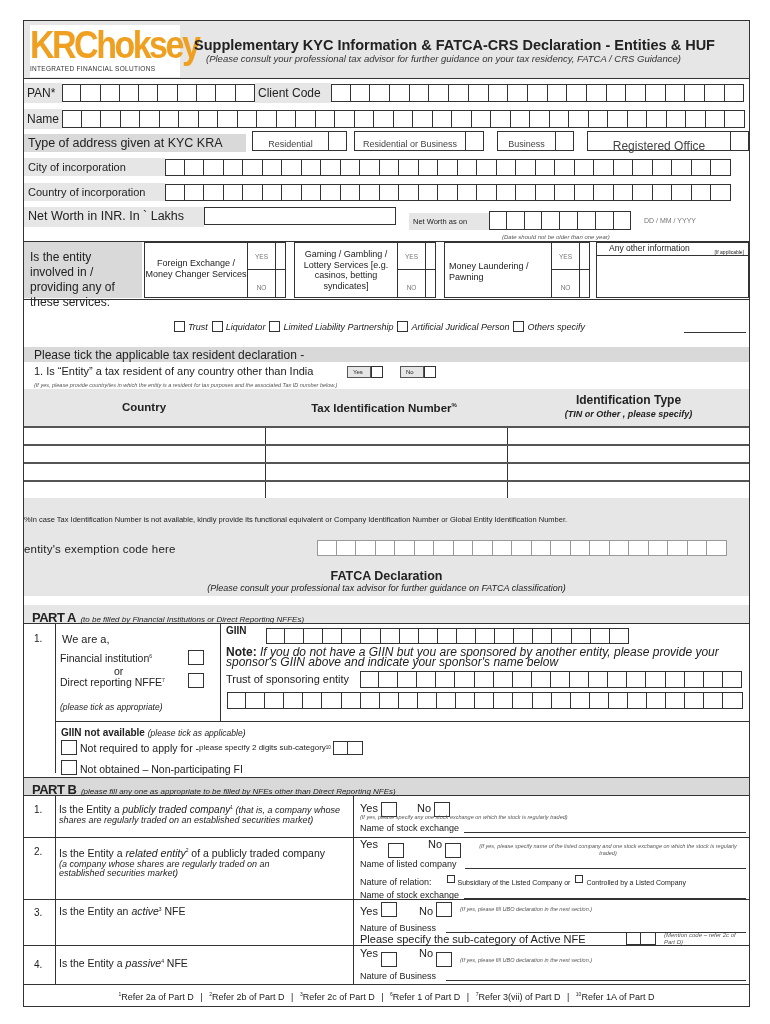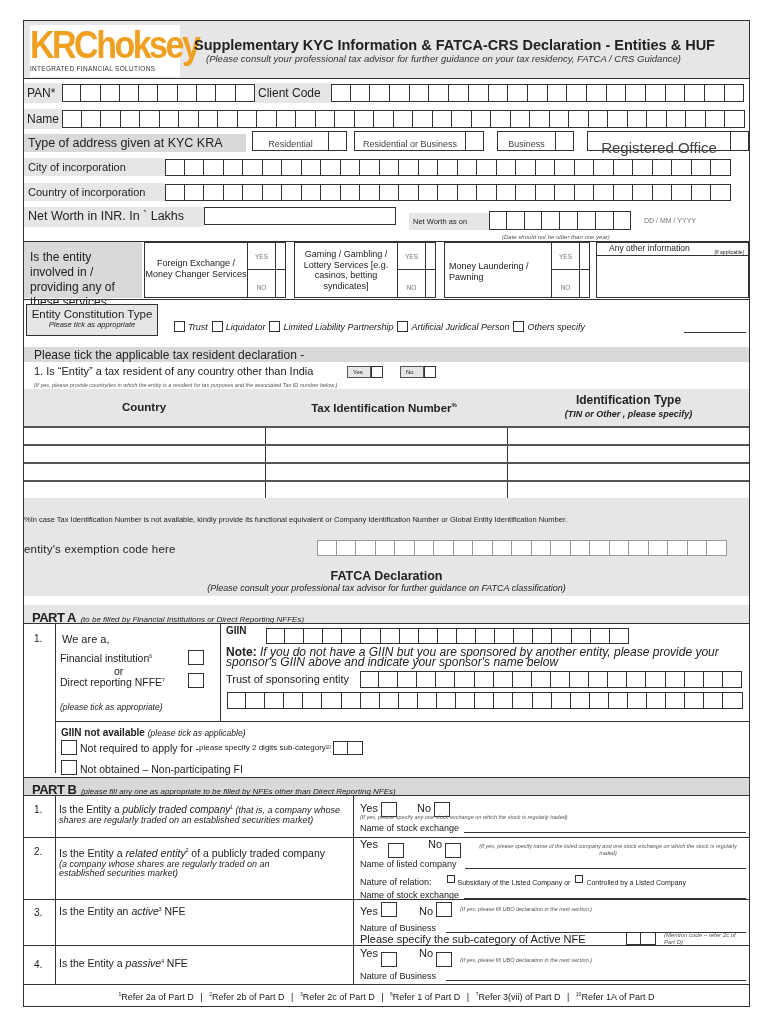--- a/index.html
+++ b/index.html
@@ -136,21 +136,21 @@
       </div>
       <div class="abs" style="left: 330px; top: 110px; width: 130px; height: 20px; border: 1px solid rgb(51, 51, 51); display: flex;">
         <span style="flex: 1 1 0%; text-align: center; font-size: 9px; color: rgb(68, 68, 68); padding-top: 7px; border-right: 1px solid rgb(51, 51, 51);">Residential or Business</span>
         <span style="width: 17px;"></span>
       </div>
       <div class="abs" style="left: 473px; top: 110px; width: 77px; height: 20px; border: 1px solid rgb(51, 51, 51); display: flex;">
         <span style="flex: 1 1 0%; text-align: center; font-size: 9px; color: rgb(68, 68, 68); padding-top: 7px; border-right: 1px solid rgb(51, 51, 51);">Business</span>
         <span style="width: 17px;"></span>
       </div>
       <div class="abs" style="left: 563px; top: 110px; width: 162px; height: 20px; border: 1px solid rgb(51, 51, 51); display: flex;">
-        <span style="flex: 1 1 0%; text-align: center; font-size: 15px; color: rgb(68, 68, 68); padding-top: 7px; border-right: 1px solid rgb(51, 51, 51);">Registered Office</span>
+        <span style="flex: 1 1 0%; text-align: center; font-size: 12px; color: rgb(68, 68, 68); padding-top: 7px; border-right: 1px solid rgb(51, 51, 51);">Registered Office</span>
         <span style="width: 17px;"></span>
       </div>
     </div>
 
   <div class="abs lgray label" style="left:0;top:137px;width:141px;height:18px;padding:3px 4px;font-size:11px;">City of incorporation</div>
   <div class="boxrow" id="city-boxes" style="left:141px;top:138px;">
       <span class="cell" style="width: 19.5px; height: 17px;"></span>
       <span class="cell" style="width: 19.5px; height: 17px;"></span>
       <span class="cell" style="width: 19.5px; height: 17px;"></span>
       <span class="cell" style="width: 19.5px; height: 17px;"></span>
@@ -255,24 +255,20 @@
     <div class="abs" style="left:436px;top:28px;width:10px;height:28px;border:1px solid #333;border-left:0;border-top:0;"></div>
 
     <div class="abs" style="left:452px;top:0;width:153px;height:14px;border:1px solid #333;font-size:8.5px;padding-left:12px;">
       <span>Any other information</span>
       <span style="position:absolute;right:4px;top:6px;font-size:5px;">[If applicable]</span>
     </div>
     <div class="abs" style="left:452px;top:14px;width:153px;height:42px;border:1px solid #333;border-top:0;"></div>
   </div>
   <div class="hline" style="left:0;top:278px;width:725px;"></div>
 
-  <div class="abs lgray center" style="left:2px;top:283px;width:132px;height:32px;border:1px solid #333;padding-top:3px;">
-    <div style="font-size:11.5px;">Entity Constitution Type</div>
-    <div style="font-size:7.5px;font-style:italic;">Please tick as appropriate</div>
-  </div>
   <div class="abs" id="const-row2" style="left: 150px; top: 300px; font-size: 9px; font-style: italic; display: flex; align-items: center;">
       <span class="chk" style="margin-left: 0px;"></span>
       <span style="margin-left: 3px;">Trust</span>
       <span class="chk" style="margin-left: 4px;"></span>
       <span style="margin-left: 3px;">Liquidator</span>
       <span class="chk" style="margin-left: 4px;"></span>
       <span style="margin-left: 3px;">Limited Liability Partnership</span>
       <span class="chk" style="margin-left: 4px;"></span>
       <span style="margin-left: 3px;">Artificial Juridical Person</span>
       <span class="chk" style="margin-left: 4px;"></span>

